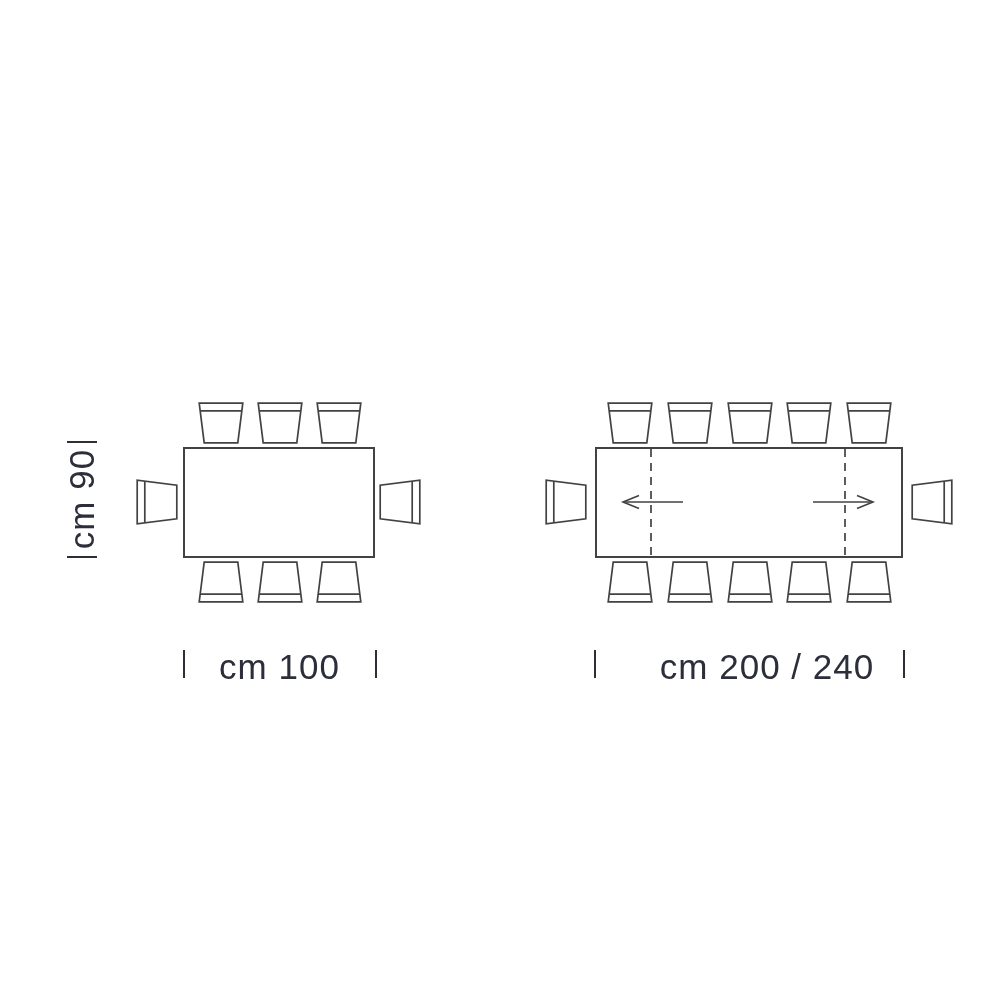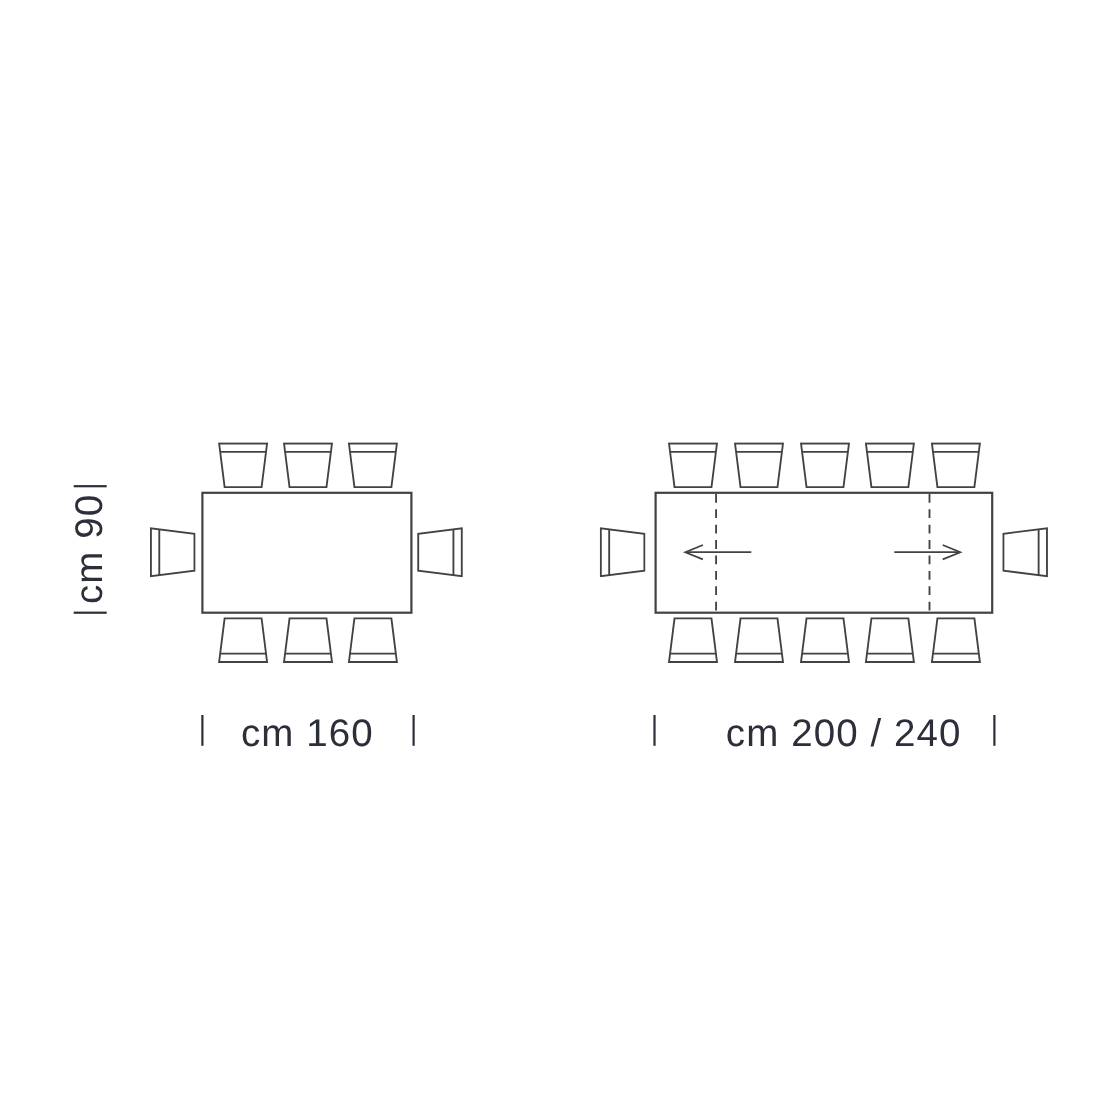--- a/index.html
+++ b/index.html
@@ -111,21 +111,21 @@
     <svg class="chair rot180" style="left:316px; top:561px">
         <use href="#chairShape"></use>
       </svg>
 
     <div class="tick-h" style="left:67px; top:441px"></div>
     <div class="tick-h" style="left:67px; top:556px"></div>
     <div class="dim-label vert" style="left:17px; top:479px">cm 90</div>
 
     <div class="tick-v" style="left:183px; top:650px"></div>
     <div class="tick-v" style="left:375px; top:650px"></div>
-    <div class="dim-label horiz" style="left:183px; top:646px; width:193px">cm 160</div>
+    <div class="dim-label horiz" style="left:183px; top:646px; width:193px">cm 100</div>
   </div>
 
   <div>
 
     <svg class="chair" style="left:607px; top:402px">
         <use href="#chairShape"></use>
       </svg>
     <svg class="chair" style="left:667px; top:402px">
         <use href="#chairShape"></use>
       </svg>

